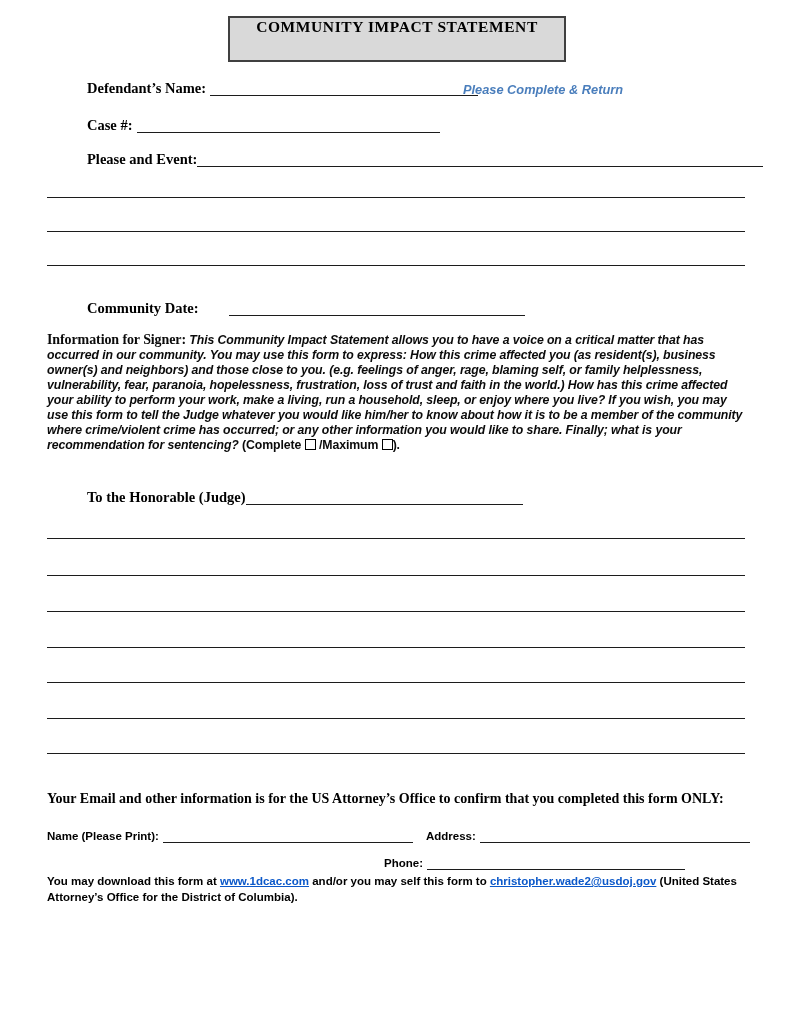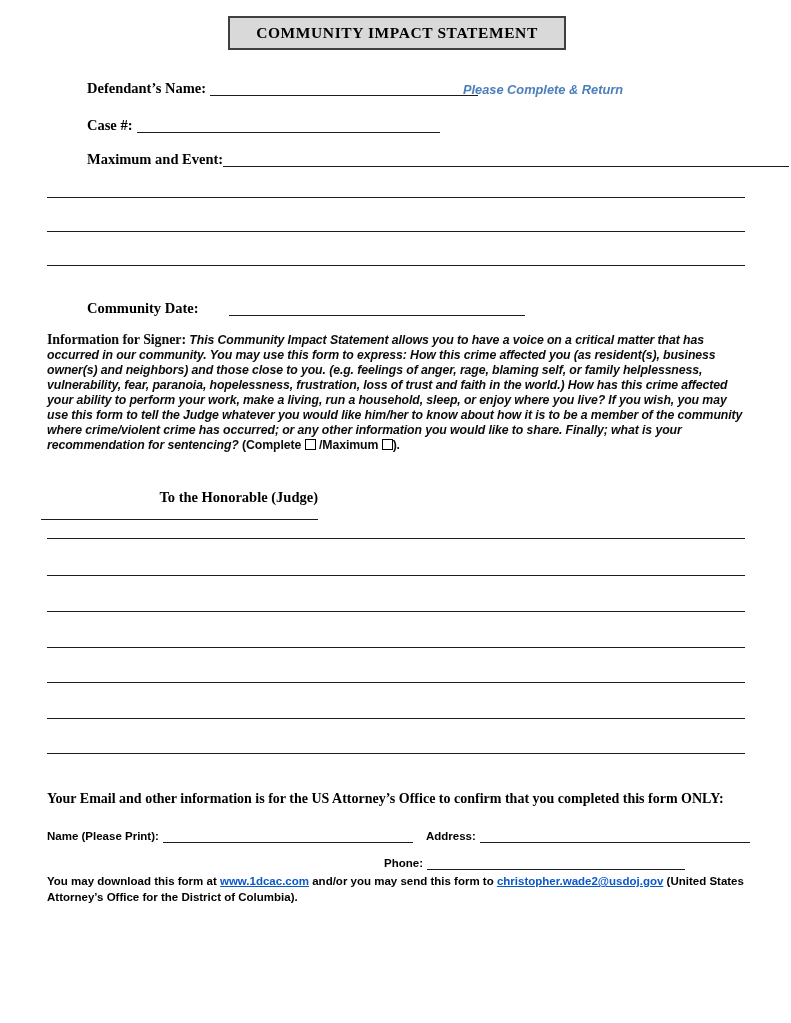--- a/index.html
+++ b/index.html
@@ -4,23 +4,23 @@
 <style>
   * { box-sizing: border-box; }
   html,body { margin:0; padding:0; background:#fff; }
   #page {
     position:relative; width:791px; height:1023px; background:#ffffff;
     font-family:"Liberation Serif", serif; color:#000; overflow:hidden;
   }
 
   
   .title-box {
-    position:absolute; left:228px; top:16px; width:338px; height:34px;
+    position:absolute; left:228px; top:16px; width:338px; height:46px;
     background:#d9d9d9; border:2px solid #404040;
-    display:flex; align-items:center; justify-content:center;
+    display:flex; align-items:flex-start; justify-content:center;
   }
   .title-box .title {
     font-size:15.5px; font-weight:bold; letter-spacing:.6px; margin:0;
     font-family:"Liberation Serif", serif;
   }
 
   
   .row { position:absolute; display:flex; align-items:flex-end; }
   .lbl { font-weight:bold; font-size:14.5px; white-space:nowrap; line-height:16px;margin-left:40px; }
   .wline { display:inline-block; border-bottom:1.4px solid #1c1c1c; height:15px; }
@@ -80,21 +80,21 @@
     <span class="wline" style="width:268px; margin-left:4px;"></span>
   </div>
   <span class="note">Please Complete &amp; Return</span>
 
   <div class="row" style="left:47px; top:117px;">
     <span class="lbl">Case #:</span>
     <span class="wline" style="width:303px; margin-left:4px;"></span>
   </div>
 
   <div class="row" style="left:47px; top:151px;">
-    <span class="lbl">Maximum and Event:</span>
+    <span class="lbl">Please and Event:</span>
     <span class="wline" style="width:566px;"></span>
   </div>
 
   <div class="rule" style="top:197px;"></div>
   <div class="rule" style="top:231px;"></div>
   <div class="rule" style="top:265px;"></div>
 
   <div class="row" style="left:47px; top:300px;">
     <span class="lbl">Community Date:</span>
     <span class="wline" style="width:296px; margin-left:30px;"></span>
@@ -102,21 +102,21 @@
 
   <p class="info">
     <span class="serif-label">Information for Signer:</span>
     <span>This Community Impact Statement allows you to have a voice on a critical matter that has occurred in our community. You may use this form to express: How this crime affected you (as resident(s), business owner(s) and neighbors) and those close to you. (e.g. feelings of anger, rage, blaming self, or family helplessness, vulnerability, fear, paranoia, hopelessness, frustration, loss of trust and faith in the world.) How has this crime affected your ability to perform your work, make a living, run a household, sleep, or enjoy where you live? If you wish, you may use this form to tell the Judge whatever you would like him/her to know about how it is to be a member of the community where crime/violent crime has occurred; or any other information you would like to share. Finally; what is your recommendation for sentencing?</span>
     <span class="plain">(Complete</span>
     <span class="checkbox"></span>
     <span class="plain">/Maximum</span>
     <span class="checkbox"></span><span class="plain">).</span>
   </p>
 
-  <div class="row" style="left:41px; top:489px;flex-direction:column;">
+  <div class="row" style="left:47px; top:489px;">
     <span class="lbl">To the Honorable (Judge)</span>
     <span class="wline" style="width:277px;"></span>
   </div>
 
   <div class="rule" style="top:538px;"></div>
   <div class="rule" style="top:575px;"></div>
   <div class="rule" style="top:611px;"></div>
   <div class="rule" style="top:647px;"></div>
   <div class="rule" style="top:682px;"></div>
   <div class="rule" style="top:718px;"></div>
@@ -138,18 +138,18 @@
   <div class="sans-row" style="left:0; top:856px; width:791px;">
     <div class="pair" style="left:384px;">
       <span class="sans-lbl">Phone:</span>
       <span class="sline" style="width:258px; margin-left:4px;"></span>
     </div>
   </div>
 
   <p class="footer-text">
     <span>You may download this form at</span>
     <a>www.1dcac.com</a>
-    <span>and/or you may send this form to</span>
+    <span>and/or you may self this form to</span>
     <a>christopher.wade2@usdoj.gov</a>
     <span>(United States Attorney’s Office for the District of Columbia).</span>
   </p>
 
 </div>
 
 </body></html>

